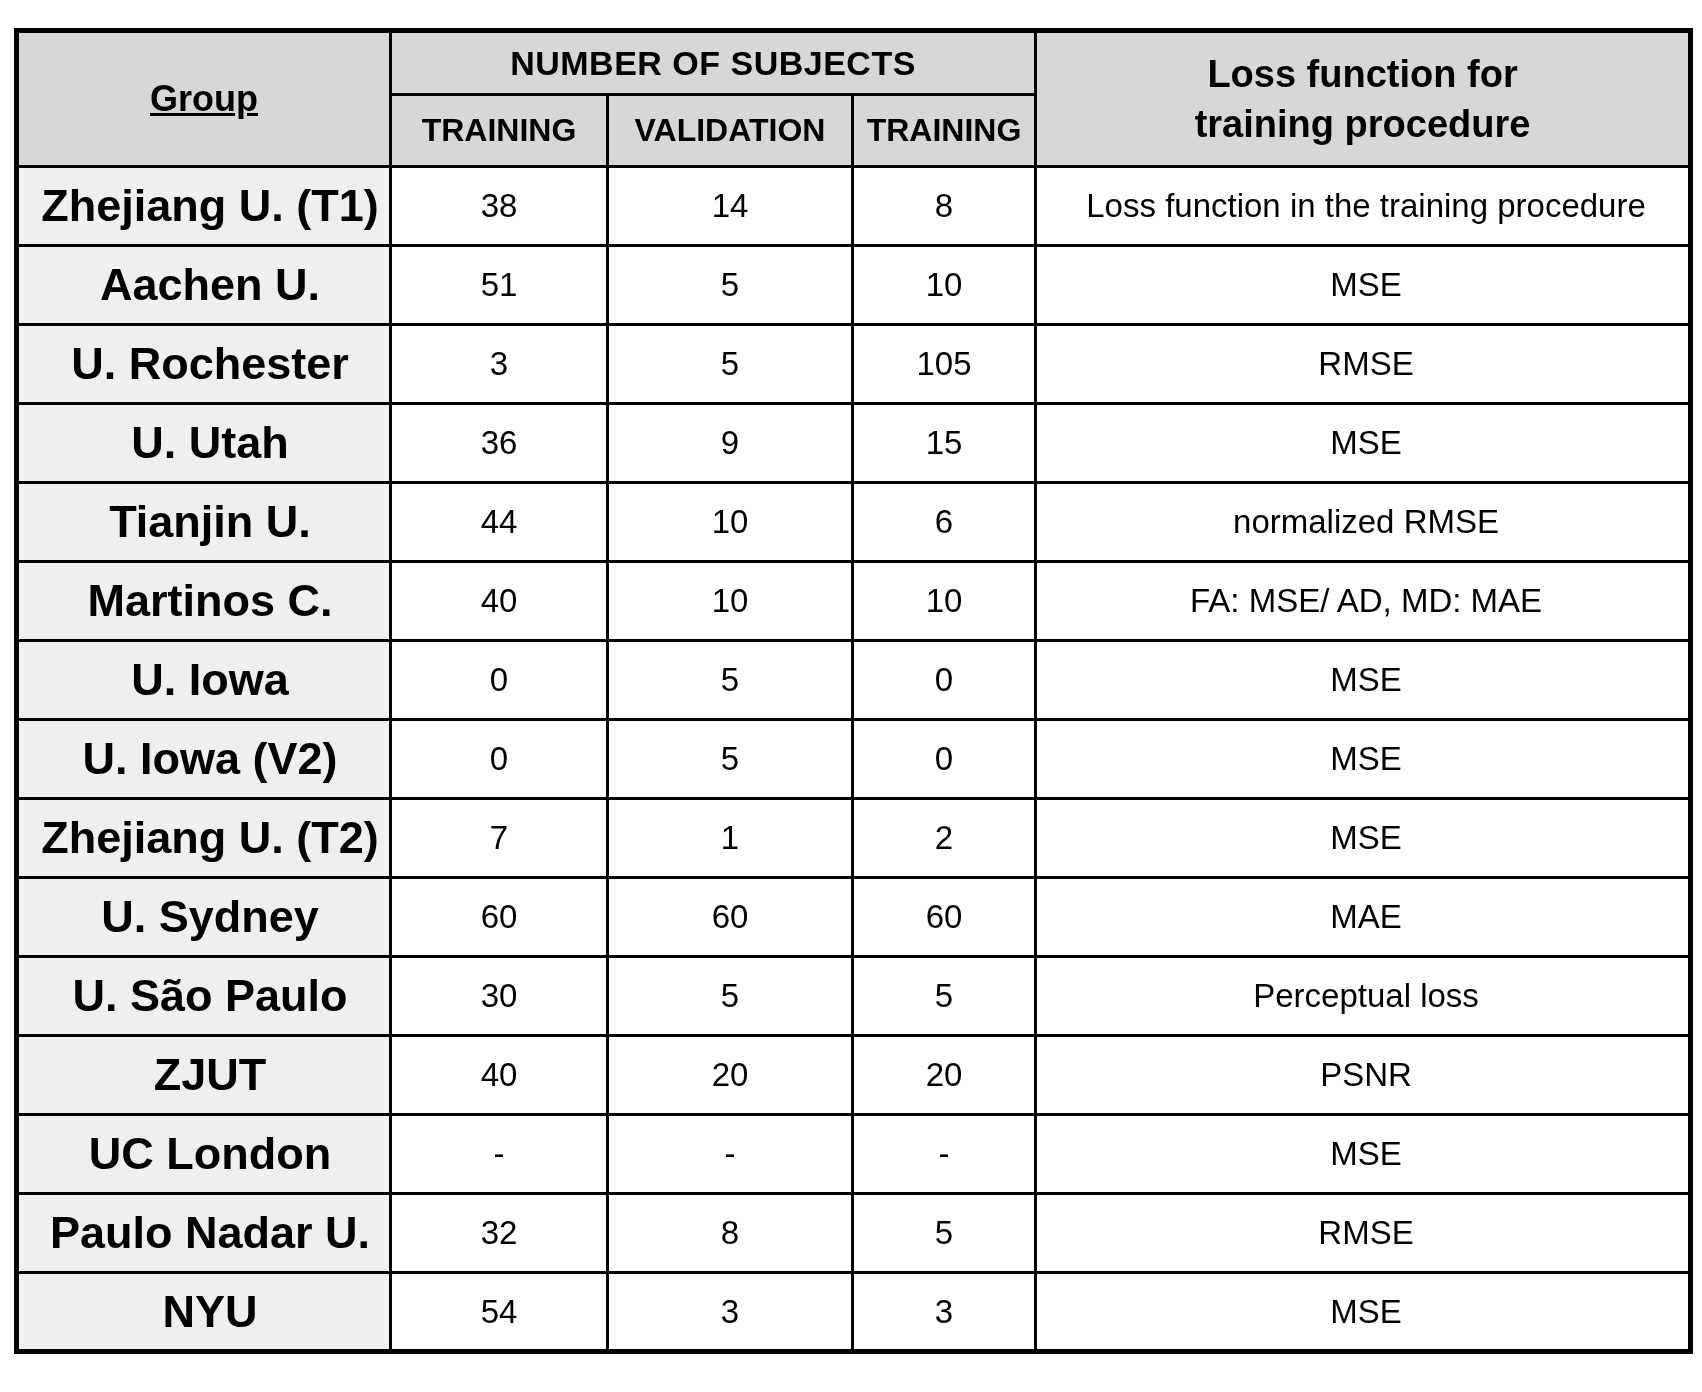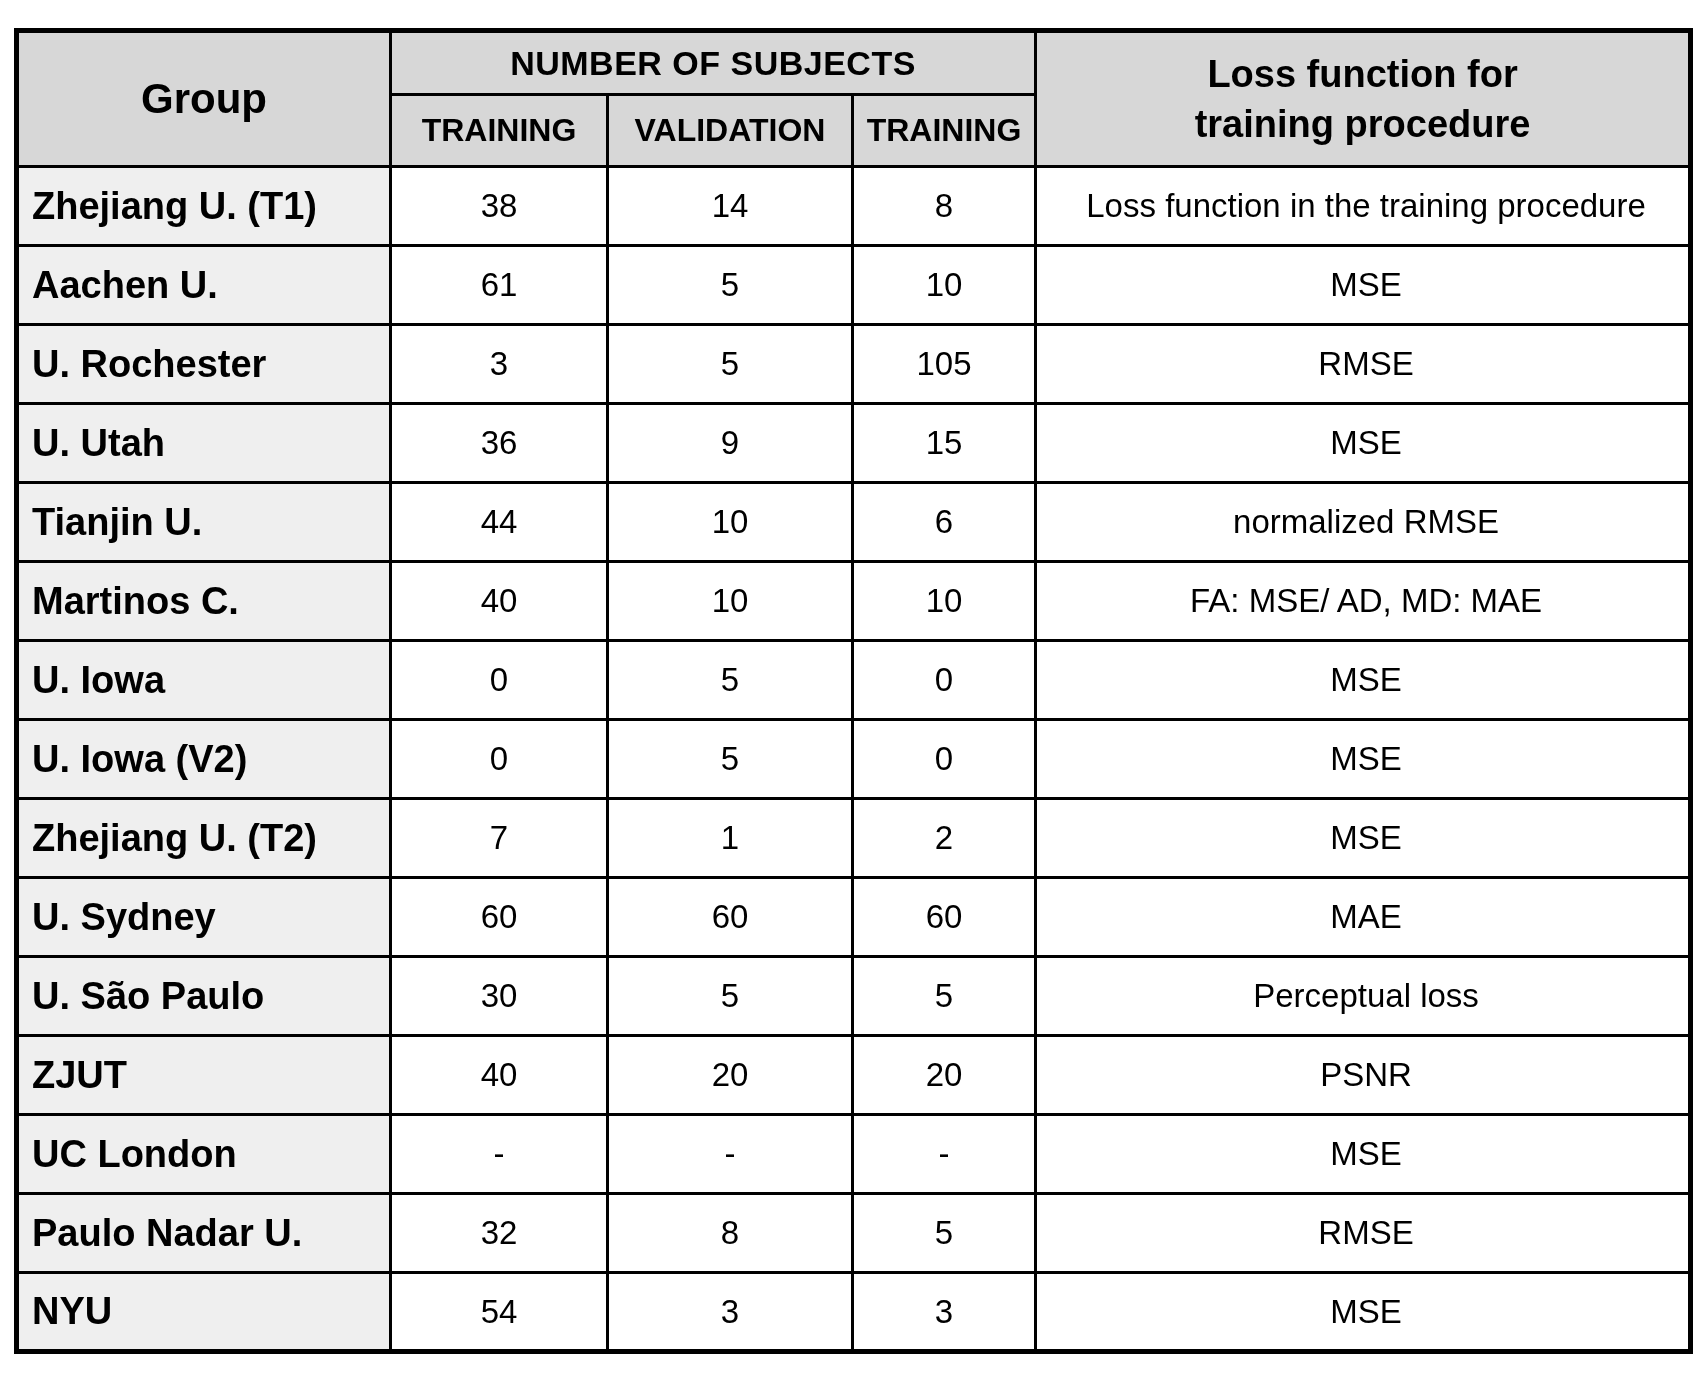--- a/index.html
+++ b/index.html
@@ -24,29 +24,29 @@
     border:3px solid var(--border-color);
     overflow:hidden;white-space:nowrap;
     vertical-align:middle;
   }
   thead th{
     background:var(--header-bg);
     font-weight:bold;text-align:center;
   }
   tr.h-top{height:64px;}
   tr.h-sub{height:72px;}
-  th.h-group{font-size:42px;}
+  th.h-group{font-size:36px;text-decoration:underline;}
   th.h-subjects{font-size:34px;letter-spacing:0.5px;}
   th.h-loss{font-size:38px;line-height:1.32;}
   th.h-split{font-size:32px;padding:9px 2px;}
   tbody tr{height:79px;}
   td.c-group{
     background:var(--group-col-bg);
-    font-weight:bold;font-size:38px;
-    text-align:left;padding-left:13px;
+    font-weight:bold;font-size:45px;
+    text-align:center;padding-left:13px;
   }
   td.c-num{
     background:var(--cell-bg);
     font-size:33px;text-align:center;border-radius:15px;
   }
   td.c-loss{
     background:var(--cell-bg);
     font-size:33px;text-align:center;padding-left:8px;margin-top:13px;
   }
 </style>
@@ -79,21 +79,21 @@
   <tbody>
       <tr>
         <td class="c-group">Zhejiang U. (T1)</td>
         <td class="c-num">38</td>
         <td class="c-num">14</td>
         <td class="c-num">8</td>
         <td class="c-loss">Loss function in the training procedure</td>
       </tr>
       <tr>
         <td class="c-group">Aachen U.</td>
-        <td class="c-num">61</td>
+        <td class="c-num">51</td>
         <td class="c-num">5</td>
         <td class="c-num">10</td>
         <td class="c-loss">MSE</td>
       </tr>
       <tr>
         <td class="c-group">U. Rochester</td>
         <td class="c-num">3</td>
         <td class="c-num">5</td>
         <td class="c-num">105</td>
         <td class="c-loss">RMSE</td>

